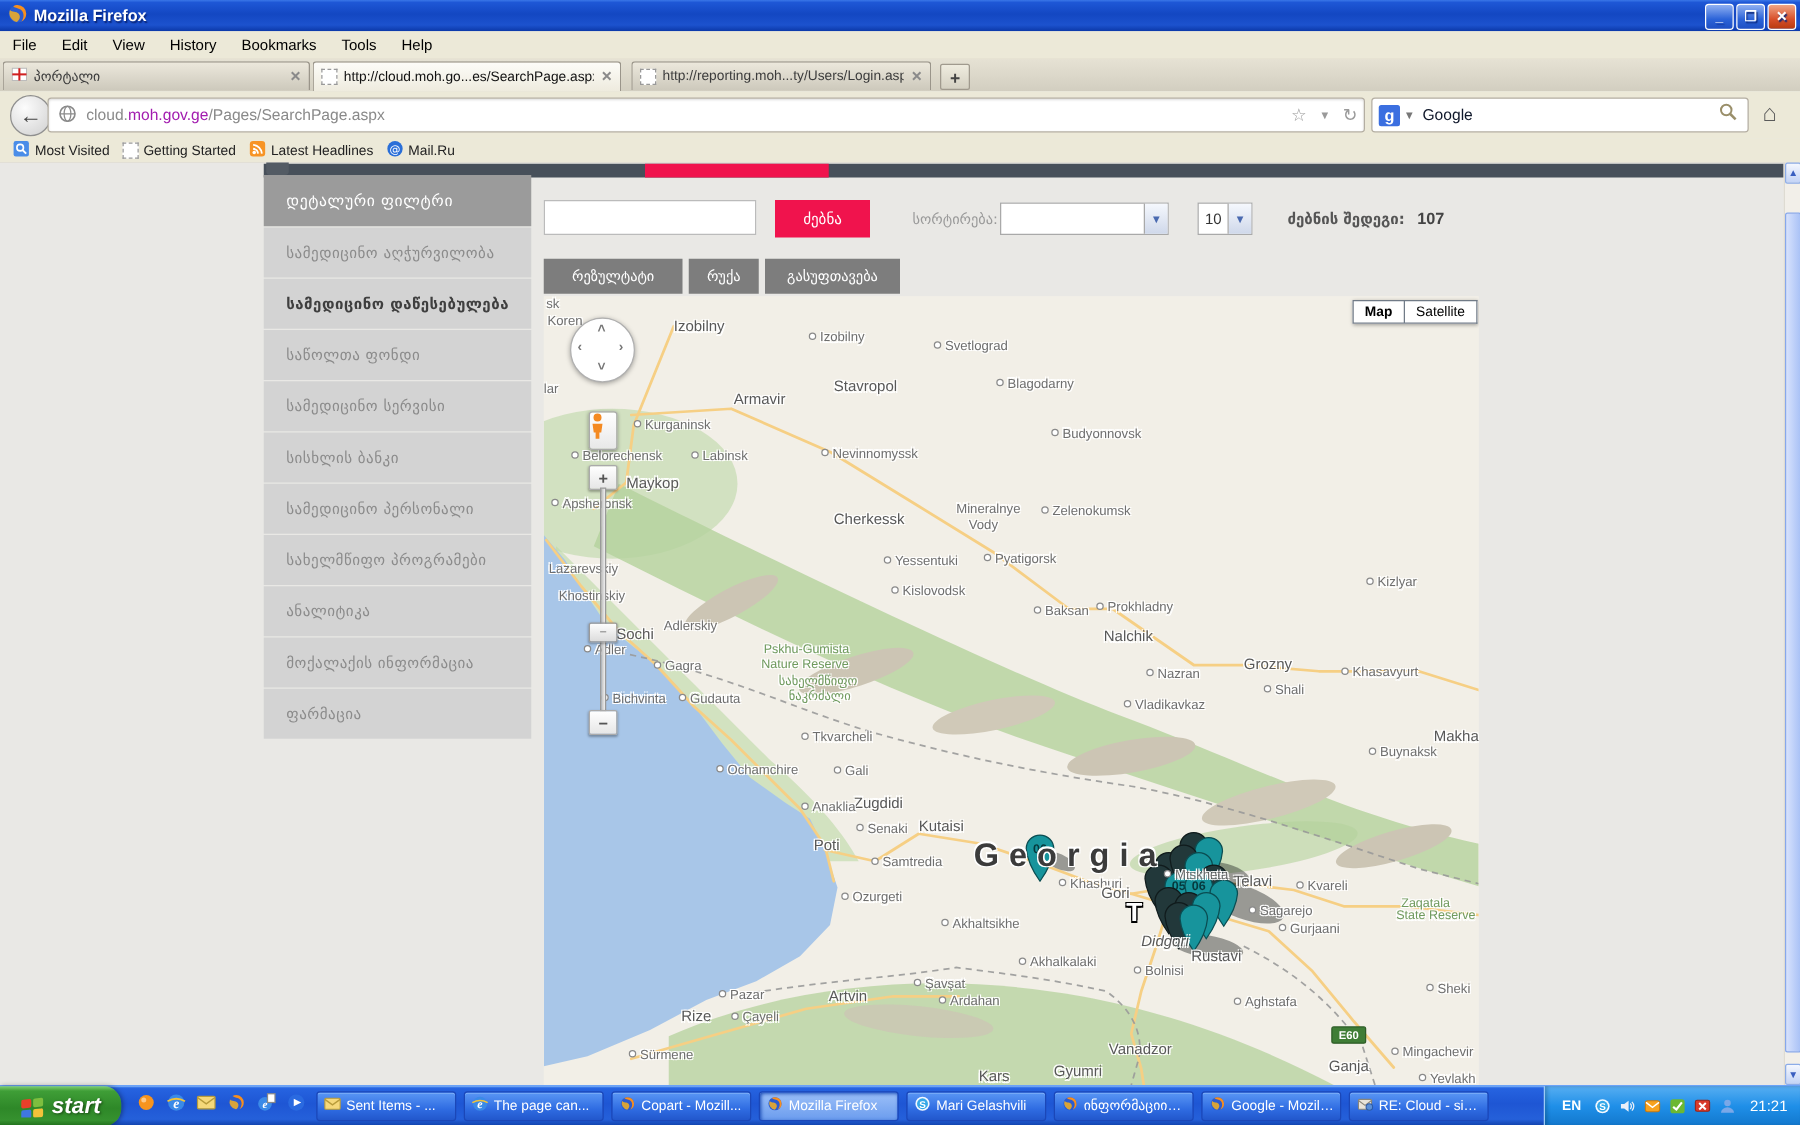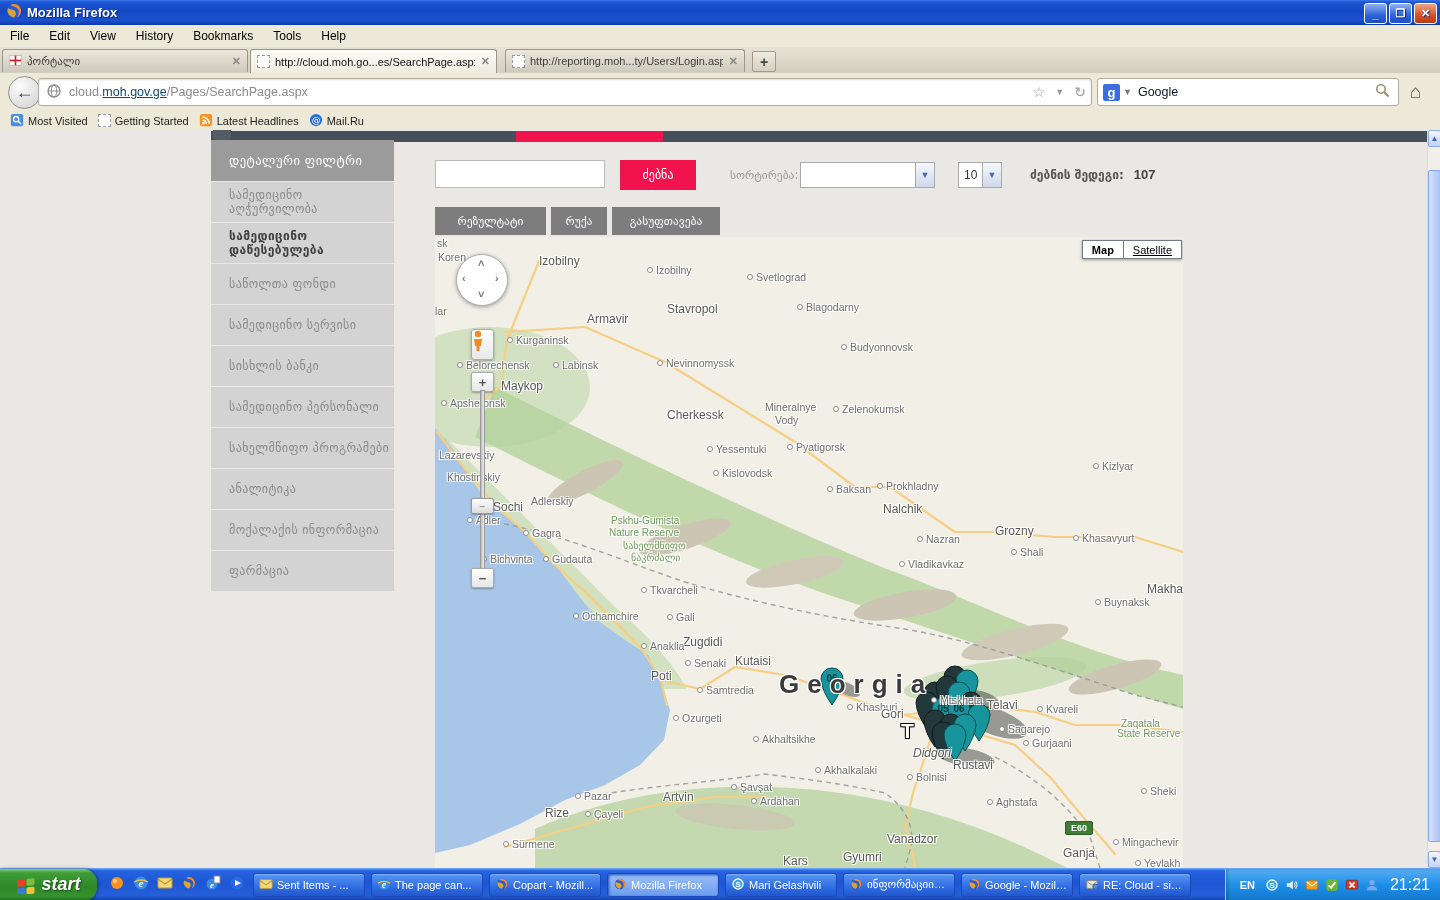--- a/index.html
+++ b/index.html
@@ -34,41 +34,41 @@
   .dashedicon{width:11px;height:11px;border:1px dashed #999;background:#fff;flex:0 0 auto;}
   
   #navbar{position:absolute;left:0;top:73px;width:1440px;height:38px;background:#ece9d8;}
   #backbtn{position:absolute;left:8px;top:3px;width:31px;height:31px;border-radius:50%;
     border:1px solid #8f8f8f;background:radial-gradient(circle at 35% 30%,#fcfcfc,#cfcfcf);
     display:flex;align-items:center;justify-content:center;font-size:18px;color:#444;font-weight:bold;}
   #urlbar{position:absolute;left:38px;top:5px;width:1052px;height:26px;background:#fff;
     border:1px solid #b4aea2;border-radius:3px;display:flex;align-items:center;font-size:12.5px;
     box-shadow:inset 0 1px 2px #ddd;}
   #urlbar .globe{margin:0 8px;}
-  #url-sub,#url-path{color:#8a8a8a;} #url-host{color:#0c4a6e;text-decoration:underline;}
+  #url-sub,#url-path{color:#8a8a8a;} #url-host{color:#a21caf;}
   #urlbar .spacer{flex:1;}
   #urlbar .ubtn{color:#9a9a9a;font-size:14px;margin:0 5px;}
   #searchbox{position:absolute;left:1097px;top:5px;width:300px;height:26px;background:#fff;
     border:1px solid #b4aea2;border-radius:3px;display:flex;align-items:center;}
   #searchbox .glogo{width:17px;height:17px;background:#3b6fe0;color:#fff;border-radius:2px;
     font-size:13px;font-weight:bold;display:flex;align-items:center;justify-content:center;margin:0 3px 0 5px;}
   #searchbox .caret{color:#777;font-size:9px;margin-right:6px;}
   #searchbox .sterm{color:#0f172a;font-size:12.5px;flex:1;}
   #homebtn{position:absolute;left:1410px;top:8px;font-size:19px;color:#5a5a5a;}
   
   #bookmarksbar{position:absolute;left:0;top:111px;width:1440px;height:19px;background:#ece9d8;
     border-bottom:1px solid #c9c5b5;display:flex;align-items:center;font-size:11px;color:#222;}
   .bm{display:flex;align-items:center;gap:4px;margin-left:10px;}
   
   #page{position:absolute;left:0;top:130px;width:1427px;height:738px;background:#e9e8e5;overflow:hidden;}
   #chip{position:absolute;left:213px;top:-6px;width:18px;height:16px;background:#535b64;border-radius:3px;}
   #navstrip{position:absolute;left:211px;top:1px;width:1216px;height:11px;background:#47505a;}
   #navstrip .red{position:absolute;left:305px;top:0;width:147px;height:11px;}
   
-  #sidebar{position:absolute;left:211px;top:10px;width:183px;}
+  #sidebar{position:absolute;left:211px;top:10px;width:214px;}
   #sb-header{height:41px;background:#9b9b9b;color:#fff;display:flex;align-items:center;
     padding-left:18px;font-family:"DejaVu Sans",sans-serif;font-size:12.5px;letter-spacing:.5px;box-sizing:border-box;}
   .sb-item{height:40px;margin-top:1px;background:#d3d3d3;color:#8b8b8b;display:flex;align-items:center;
     padding-left:18px;font-family:"DejaVu Sans",sans-serif;font-size:12px;letter-spacing:.4px;box-sizing:border-box;}
   .sb-item.active{color:#3f3f3f;font-weight:bold;}
   
   #search-input{position:absolute;left:435px;top:30px;width:170px;height:28px;border:1px solid #bbb;
     background:#fff;box-sizing:border-box;}
   #search-btn{position:absolute;left:620px;top:30px;width:76px;height:30px;border:none;color:#fff;
     font-family:"DejaVu Sans",sans-serif;font-size:12px;display:flex;align-items:center;justify-content:center;}
@@ -111,21 +111,21 @@
   .zbox{position:absolute;left:36px;width:21px;height:18px;background:linear-gradient(#fff,#e6e6e6);
     border:1px solid #aaa;border-radius:2px;box-shadow:0 1px 2px rgba(0,0,0,.3);color:#555;
     font-weight:bold;font-size:13px;display:flex;align-items:center;justify-content:center;}
   #ztrack{position:absolute;left:45px;top:153px;width:3px;height:178px;background:linear-gradient(90deg,#bbb,#eee);border:1px solid #999;}
   #zhandle{position:absolute;left:36px;top:261px;width:21px;height:14px;background:linear-gradient(#fdfdfd,#dcdcdc);
     border:1px solid #999;border-radius:2px;box-shadow:0 1px 2px rgba(0,0,0,.3);
     display:flex;align-items:center;justify-content:center;color:#777;font-size:10px;}
   #maptype{position:absolute;right:1px;top:3px;display:flex;box-shadow:0 1px 3px rgba(0,0,0,.35);}
   .mt-btn{height:17px;padding:0 9px;background:#fff;border:1px solid #717b87;font-size:11px;
     display:flex;align-items:center;color:#000;}
-  .mt-btn.sel{font-weight:bold;} .mt-btn:last-child{border-left:none;text-decoration:underline;}
+  .mt-btn.sel{font-weight:bold;} .mt-btn:last-child{border-left:none;}
   .mnum{font-family:"Liberation Sans",sans-serif;font-weight:bold;font-size:10px;fill:#06393d;}
   
   #scrollbar{position:absolute;left:1427px;top:130px;width:13px;height:738px;background:#f2efe9;border-left:1px solid #dedbd2;box-sizing:border-box;}
   .sb-btn{position:absolute;left:0;width:13px;height:17px;background:linear-gradient(#f4f7fe,#c3d3f6);
     border:1px solid #8cace8;border-radius:2px;color:#3a5fc0;font-size:8px;display:flex;
     align-items:center;justify-content:center;box-sizing:border-box;}
   #sb-thumb{position:absolute;left:0;top:40px;width:13px;height:672px;border:1px solid #86a7ec;border-radius:2px;
     background:linear-gradient(90deg,#d7e2fd,#aac2f6);box-sizing:border-box;}
   
   #taskbar{position:absolute;left:0;top:868px;width:1440px;height:32px;
@@ -140,21 +140,21 @@
   .taskbtn{width:112px;height:24px;border-radius:3px;border:1px solid #1b47b8;
     background:linear-gradient(#5a97f5,#2f6ce2 60%,#2257cc);display:flex;align-items:center;gap:4px;
     padding:0 5px;box-sizing:border-box;color:#fff;font-size:11px;white-space:nowrap;overflow:hidden;
     box-shadow:inset 0 1px 0 #7fb0f8;}
   .taskbtn.active{background:linear-gradient(#9cc0f8,#6b9cee);box-shadow:inset 1px 1px 3px #1e4fb8;color:#fff;}
   .taskbtn .tbl{overflow:hidden;text-overflow:ellipsis;}
   #tray{height:32px;display:flex;align-items:center;gap:6px;padding:0 10px 0 10px;
     background:linear-gradient(180deg,#57aef2 0%,#1f8fe8 50%,#1277cc 100%);
     border-left:1px solid #9ccaf5;box-shadow:inset 2px 0 3px rgba(0,0,0,.2);}
   #tray .lang{color:#fff;font-size:11px;font-weight:bold;padding:2px 4px;}
-  #tray .clock{color:#fff;font-size:16px;margin-left:4px;}
+  #tray .clock{color:#fff;font-size:12px;margin-left:4px;}
   .ticon{width:15px;height:15px;display:flex;align-items:center;justify-content:center;}
 </style>
 </head>
 <body>
 <div id="screen">
 
   <div id="titlebar">
     <span class="fficon">
       <svg width="16" height="16">
           <circle cx="8" cy="8" r="7" fill="#2a5bd0"></circle>

